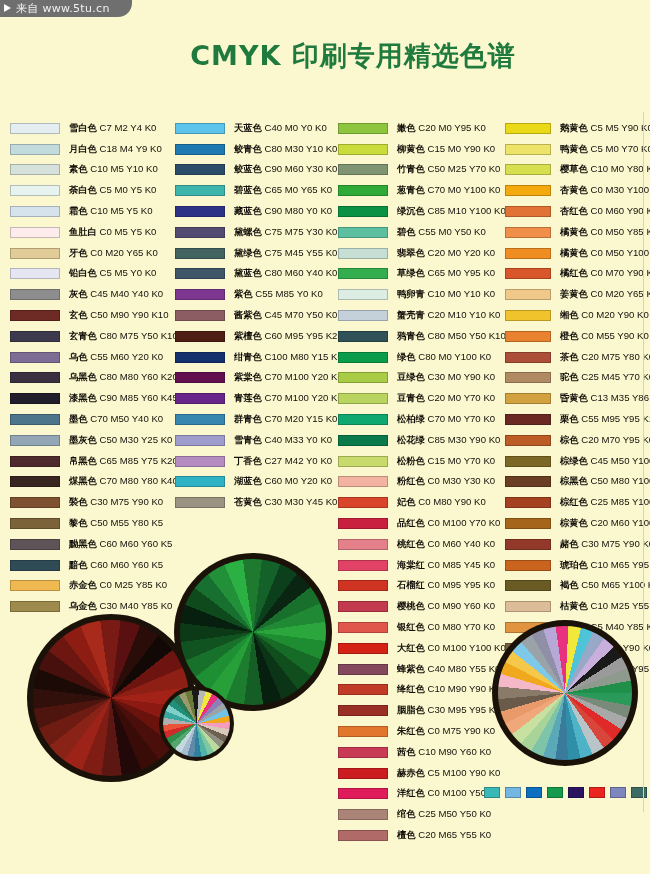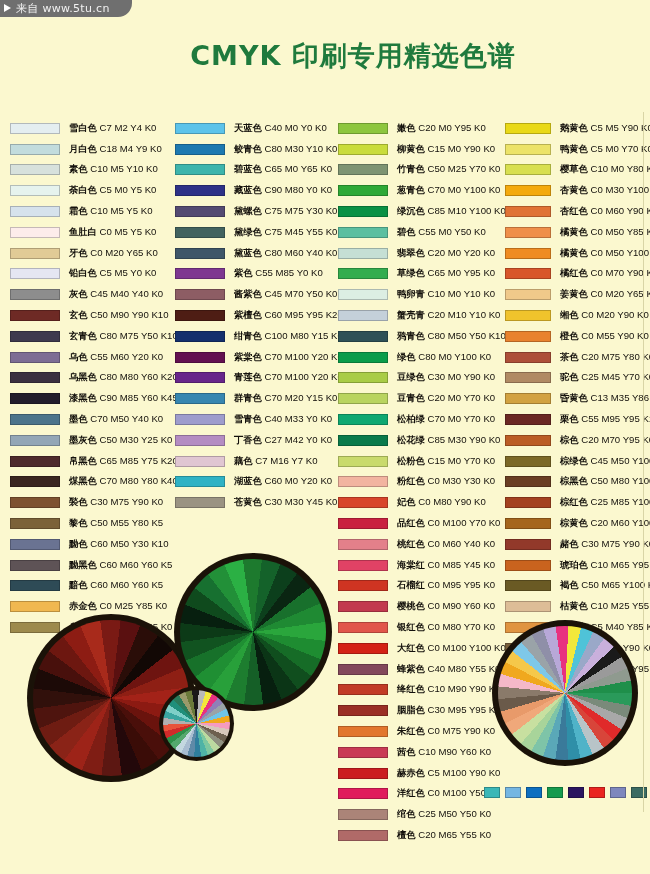--- a/index.html
+++ b/index.html
@@ -166,24 +166,20 @@
     </div>
     <div class="row">
       <div class="sw" style="background: rgb(126, 82, 48);"></div>
       <div class="lbl">褧色<span class="cmyk"> C30 M75 Y90 K0</span></div>
     </div>
     <div class="row">
       <div class="sw" style="background: rgb(123, 98, 56);"></div>
       <div class="lbl">黎色<span class="cmyk"> C50 M55 Y80 K5</span></div>
     </div>
     <div class="row">
-      <div class="sw" style="background: rgb(106, 115, 146);"></div>
-      <div class="lbl">黝色<span class="cmyk"> C60 M50 Y30 K10</span></div>
-    </div>
-    <div class="row">
       <div class="sw" style="background: rgb(94, 83, 86);"></div>
       <div class="lbl">黝黑色<span class="cmyk"> C60 M60 Y60 K5</span></div>
     </div>
     <div class="row">
       <div class="sw" style="background: rgb(46, 75, 86);"></div>
       <div class="lbl">黯色<span class="cmyk"> C60 M60 Y60 K5</span></div>
     </div>
     <div class="row">
       <div class="sw" style="background: rgb(240, 184, 80);"></div>
       <div class="lbl">赤金色<span class="cmyk"> C0 M25 Y85 K0</span></div>
@@ -196,20 +192,24 @@
 <div class="col" id="col1">
     <div class="row">
       <div class="sw" style="background: rgb(92, 195, 234);"></div>
       <div class="lbl">天蓝色<span class="cmyk"> C40 M0 Y0 K0</span></div>
     </div>
     <div class="row">
       <div class="sw" style="background: rgb(29, 121, 176);"></div>
       <div class="lbl">鲛青色<span class="cmyk"> C80 M30 Y10 K0</span></div>
     </div>
     <div class="row">
+      <div class="sw" style="background: rgb(44, 77, 106);"></div>
+      <div class="lbl">鲛蓝色<span class="cmyk"> C90 M60 Y30 K0</span></div>
+    </div>
+    <div class="row">
       <div class="sw" style="background: rgb(62, 181, 172);"></div>
       <div class="lbl">碧蓝色<span class="cmyk"> C65 M0 Y65 K0</span></div>
     </div>
     <div class="row">
       <div class="sw" style="background: rgb(46, 50, 135);"></div>
       <div class="lbl">藏蓝色<span class="cmyk"> C90 M80 Y0 K0</span></div>
     </div>
     <div class="row">
       <div class="sw" style="background: rgb(84, 75, 114);"></div>
       <div class="lbl">黛螺色<span class="cmyk"> C75 M75 Y30 K0</span></div>
@@ -250,24 +250,20 @@
       <div class="sw" style="background: rgb(55, 134, 176);"></div>
       <div class="lbl">群青色<span class="cmyk"> C70 M20 Y15 K0</span></div>
     </div>
     <div class="row">
       <div class="sw" style="background: rgb(158, 156, 204);"></div>
       <div class="lbl">雪青色<span class="cmyk"> C40 M33 Y0 K0</span></div>
     </div>
     <div class="row">
       <div class="sw" style="background: rgb(180, 140, 194);"></div>
       <div class="lbl">丁香色<span class="cmyk"> C27 M42 Y0 K0</span></div>
-    </div>
-    <div class="row">
-      <div class="sw" style="background: rgb(224, 198, 210);"></div>
-      <div class="lbl">藕色<span class="cmyk"> C7  M16 Y7 K0</span></div>
     </div>
     <div class="row">
       <div class="sw" style="background: rgb(47, 178, 196);"></div>
       <div class="lbl">湖蓝色<span class="cmyk"> C60 M0 Y20 K0</span></div>
     </div>
     <div class="row">
       <div class="sw" style="background: rgb(154, 147, 130);"></div>
       <div class="lbl">苍黄色<span class="cmyk"> C30 M30 Y45 K0</span></div>
     </div>
   </div>

